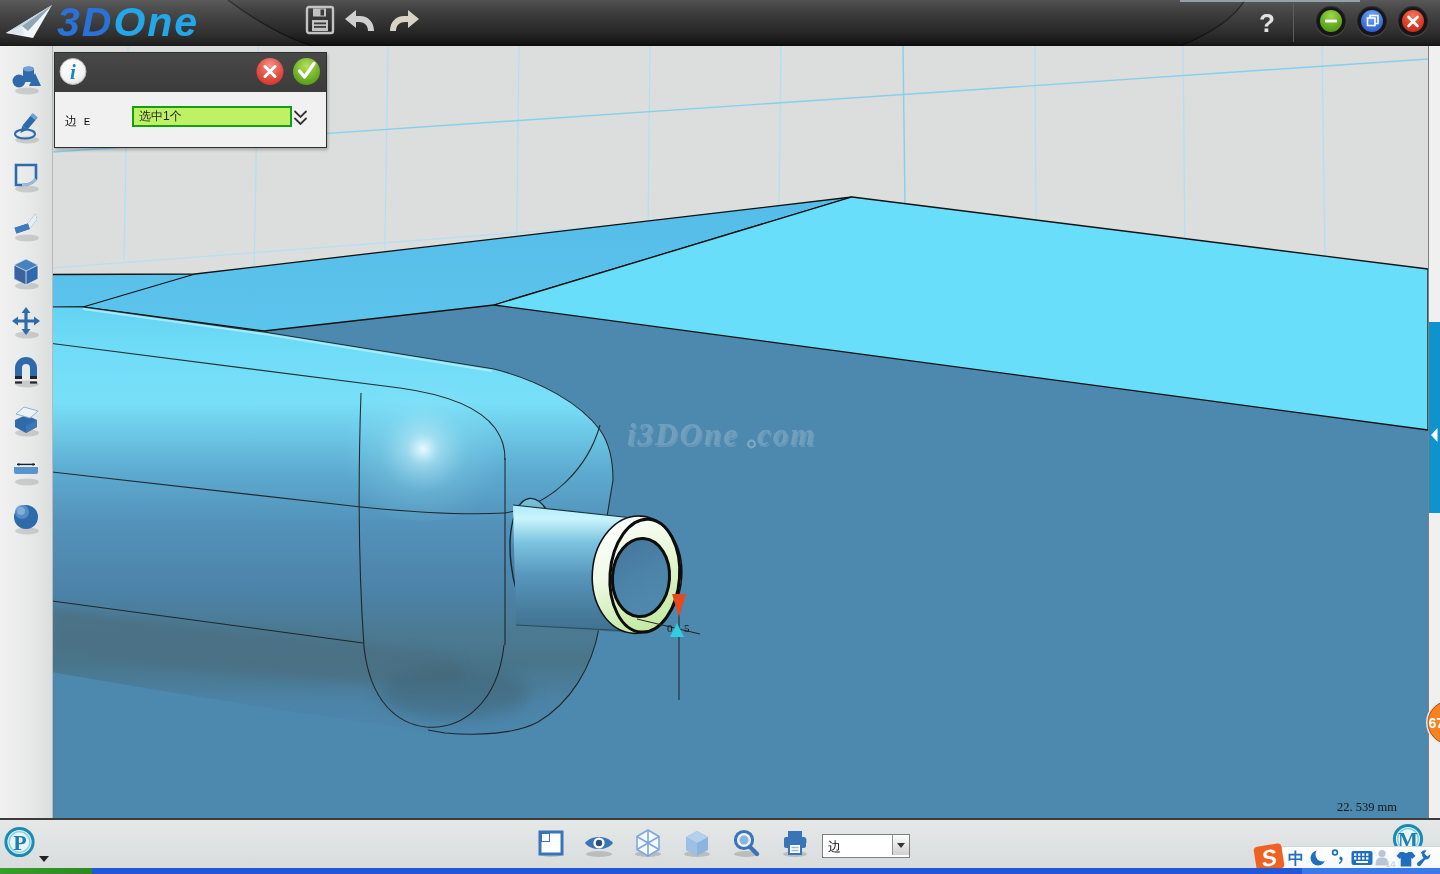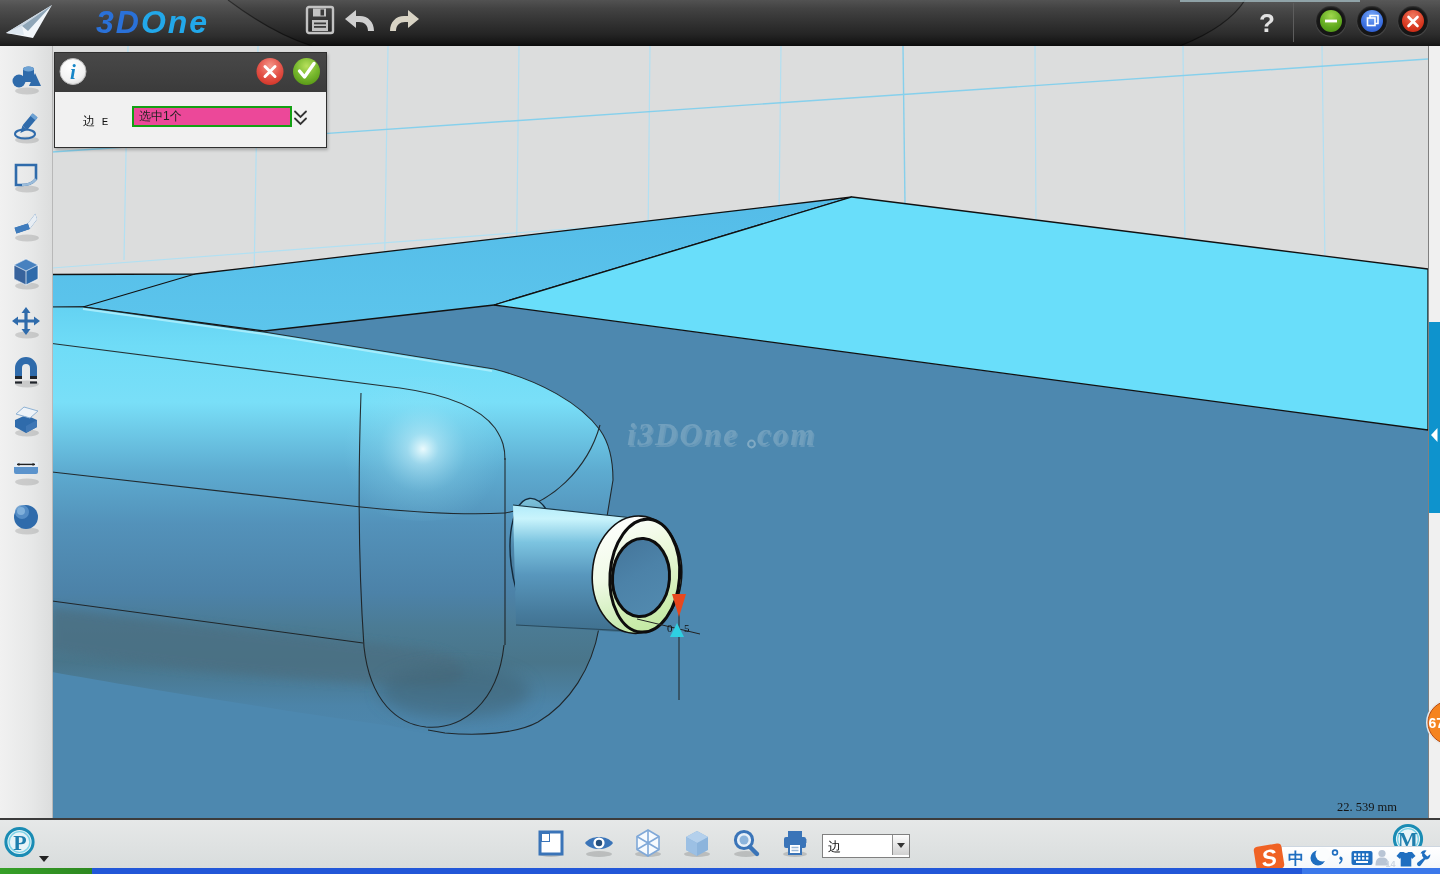--- a/index.html
+++ b/index.html
@@ -1,37 +1,37 @@
 <!DOCTYPE html>
 <html><head>
 <meta charset="utf-8">
 <style>
 html,body{margin:0;padding:0;width:1440px;height:874px;overflow:hidden;font-family:"Liberation Sans",sans-serif;background:#dcdddd;}
 #root{position:absolute;top:0;left:0;width:1440px;height:874px;}
 .abs{position:absolute;}
 
 #titlebar{left:0;top:0;width:1440px;height:46px;background:linear-gradient(#525252 0%,#434343 18%,#343434 45%,#242424 75%,#161616 92%,#0b0b0b 100%);}
-#logo-text{left:57px;top:1px;font-style:italic;font-weight:bold;font-size:32px;letter-spacing:2px;line-height:42px;margin-left:39px;}
+#logo-text{left:57px;top:1px;font-style:italic;font-weight:bold;font-size:41px;letter-spacing:2px;line-height:42px;}
 #logo-text .d1{color:#2a71d8;}
 #logo-text .d2{color:#22a8ea;}
 #wintitle{left:420px;top:0;width:600px;height:42px;line-height:42px;text-align:center;color:#eeeeee;font-size:15px;}
 #helpq{left:1252px;top:2px;width:30px;height:42px;line-height:42px;text-align:center;color:#e2e2e2;font-size:26px;font-weight:bold;}
 #tbsep{left:1293px;top:3px;width:1px;height:39px;background:#5d5d5d;}
 .winbtn{top:6px;width:30px;height:30px;border-radius:50%;background:#161616;box-shadow:0 1px 1px rgba(255,255,255,0.18), inset 0 1px 2px rgba(255,255,255,0.15);}
 .winbtn .inner{position:absolute;left:4px;top:4px;width:22px;height:22px;border-radius:50%;}
 #btn-min .inner{background:radial-gradient(circle at 50% 28%,#a0d84e,#5fa81e 60%,#4a8c12);}
 #btn-max .inner{background:radial-gradient(circle at 50% 28%,#7aaaf8,#3a6fe0 60%,#2a55c8);}
 #btn-close .inner{background:radial-gradient(circle at 50% 28%,#f07a60,#d83820 60%,#c02410);}
 
 #lefttb{left:0;top:46px;width:52px;height:772px;background:linear-gradient(90deg,#f1f1f1,#e7e8e8 60%,#dcdddd);border-right:1px solid #b8b8b8;}
 
 #dialog{left:54px;top:52px;width:271px;height:94px;background:#f1f1f1;border:1px solid #2f2f2f;box-shadow:1px 2px 3px rgba(0,0,0,0.25);}
 #dlghead{position:absolute;left:0;top:0;width:271px;height:39px;background:linear-gradient(#484848,#3b3b3b);}
-#dlglabel{position:absolute;left:28px;top:60px;font-size:12px;color:#111;font-family:"Liberation Sans",sans-serif;}
-#dlginput{position:absolute;left:77px;top:53px;width:151px;height:17px;background:#ec4899;border:2px solid #13a013;font-size:12px;color:#222;line-height:17px;padding-left:5px;}
+#dlglabel{position:absolute;left:10px;top:60px;font-size:12px;color:#111;font-family:"Liberation Sans",sans-serif;}
+#dlginput{position:absolute;left:77px;top:53px;width:151px;height:17px;background:#bef264;border:2px solid #13a013;font-size:12px;color:#222;line-height:17px;padding-left:5px;}
 
 #bottombar{left:0;top:818px;width:1440px;height:50px;background:linear-gradient(#e6e8e8,#d8dcdc);border-top:2px solid #3c3c3c;}
 #combo{position:absolute;left:822px;top:14px;width:86px;height:22px;background:#fff;border:1px solid #808080;}
 #combo .txt{position:absolute;left:5px;top:3px;font-size:13px;color:#111;}
 #combo .btn{position:absolute;right:0;top:0;width:16px;height:20px;background:linear-gradient(#fdfdfd,#d0d0d0);border-left:1px solid #909090;}
 #combo .arr{position:absolute;right:4px;top:8px;width:0;height:0;border-left:4px solid transparent;border-right:4px solid transparent;border-top:5px solid #333;}
 
 #taskbar{left:0;top:868px;width:1440px;height:6px;background:#2257d8;}
 #taskgreen{position:absolute;left:0;top:0;width:92px;height:6px;background:linear-gradient(90deg,#36a028,#2d8820);}
 #tasklight{position:absolute;left:1302px;top:0;width:138px;height:6px;background:#3b78ea;}

